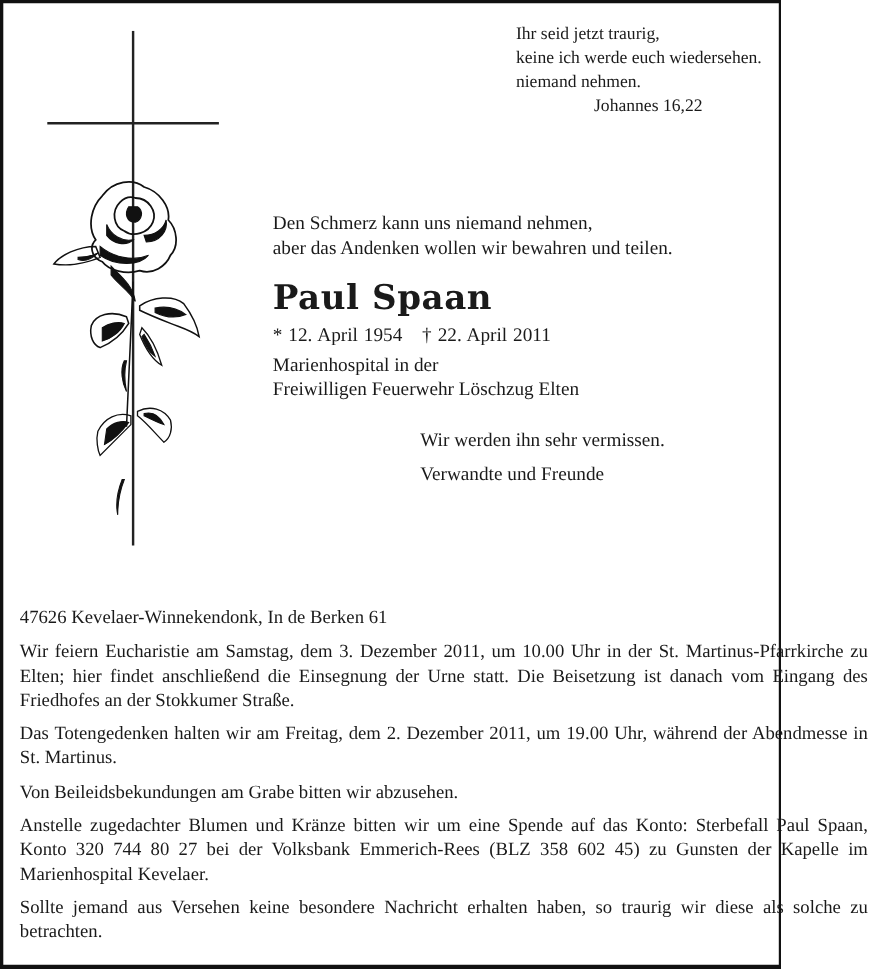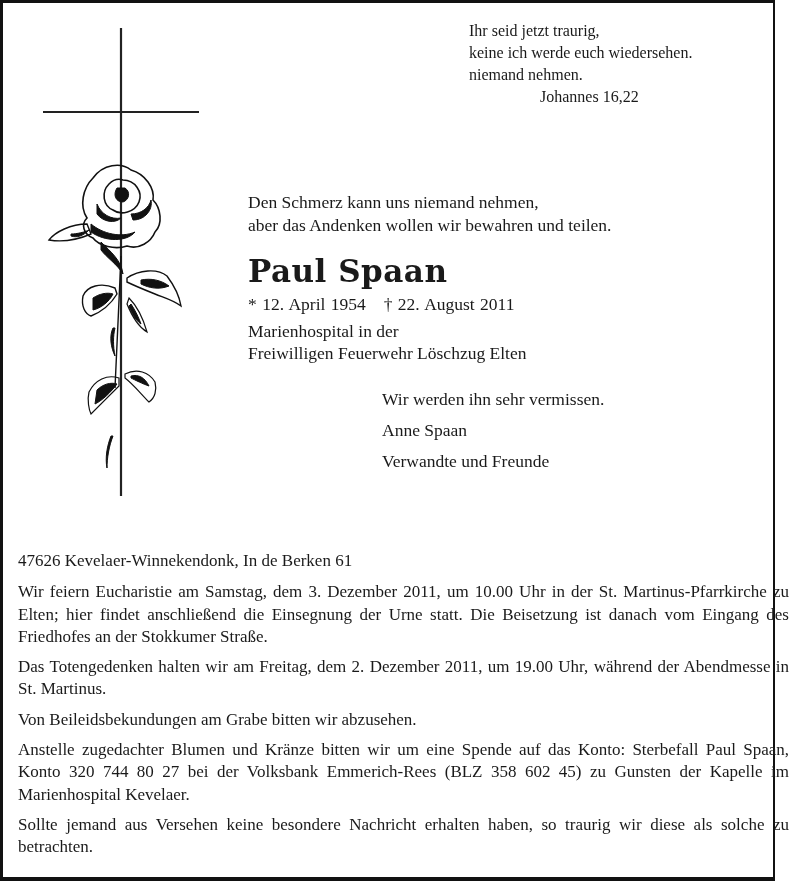--- a/index.html
+++ b/index.html
@@ -1,17 +1,17 @@
 <!DOCTYPE html>
 <html><head>
 <meta charset="utf-8">
 <style>
   html, body { margin: 0; padding: 0; background: #ffffff; }
   body { width: 800px; height: 881px; position: relative; overflow: hidden; font-family: "Liberation Serif", "DejaVu Serif", serif; color: #1a1a1a; }
-  .frame { position: absolute; left: 0; top: 0; width: 775px; height: 881px; box-sizing: border-box; border: 3px solid #111; border-bottom-width: 4px; border-right-width: 2px; }
+  .frame { position: absolute; left: 0; top: 0; width: 710px; height: 881px; box-sizing: border-box; border: 3px solid #111; border-bottom-width: 4px; border-right-width: 2px; }
   .art { position: absolute; left: 28px; top: 25px; width: 180px; height: 470px; }
   .poem { position: absolute; left: 466px; top: 17px; font-size: 16px; line-height: 22px; }
   .poem .ref { padding-left: 71px; }
   .center { position: absolute; left: 245px; width: 480px; text-align: left; }
   .intro { top: 188px; font-size: 17.5px; line-height: 23px; }
   .name { top: 250px; font-size: 31px; font-weight: bold; letter-spacing: 0.5px; font-family: "DejaVu Serif", serif; }
   .dates { top: 290px; font-size: 17.5px; line-height: 22px; word-spacing: 1px; }
   .dates .gap { display: inline-block; width: 18px; }
   .member { top: 317px; font-size: 17.5px; line-height: 22px; }
   .mourners { position: absolute; left: 379px; top: 381px; font-size: 17.5px; line-height: 31px; }
@@ -69,31 +69,30 @@
   </div>
 
   <div class="center intro">
     <div>Den Schmerz kann uns niemand nehmen,</div>
     <div>aber das Andenken wollen wir bewahren und teilen.</div>
   </div>
 
   <div class="center name">Paul Spaan</div>
 
   <div class="center dates">
-    <span>* 12. April 1954</span><span class="gap"></span><span>† 22. August 2011</span>
+    <span>* 12. April 1954</span><span class="gap"></span><span>† 22. April 2011</span>
   </div>
 
   <div class="center member">
     <div>Marienhospital in der</div>
     <div>Freiwilligen Feuerwehr Löschzug Elten</div>
   </div>
 
   <div class="mourners">
     <div>Wir werden ihn sehr vermissen.</div>
-    <div>Anne Spaan</div>
     <div>Verwandte und Freunde</div>
   </div>
 
   <div class="body">
     <p class="addr">47626 Kevelaer-Winnekendonk, In de Berken 61</p>
     <p>Wir feiern Eucharistie am Samstag, dem 3. Dezember 2011, um 10.00 Uhr in der St. Martinus-Pfarrkirche zu Elten; hier findet anschließend die Einsegnung der Urne statt. Die Beisetzung ist danach vom Eingang des Friedhofes an der Stokkumer Straße.</p>
     <p>Das Totengedenken halten wir am Freitag, dem 2. Dezember 2011, um 19.00 Uhr, während der Abendmesse in St. Martinus.</p>
     <p>Von Beileidsbekundungen am Grabe bitten wir abzusehen.</p>
     <p>Anstelle zugedachter Blumen und Kränze bitten wir um eine Spende auf das Konto: Sterbefall Paul Spaan, Konto 320 744 80 27 bei der Volksbank Emmerich-Rees (BLZ 358 602 45) zu Gunsten der Kapelle im Marienhospital Kevelaer.</p>
     <p>Sollte jemand aus Versehen keine besondere Nachricht erhalten haben, so traurig wir diese als solche zu betrachten.</p>

